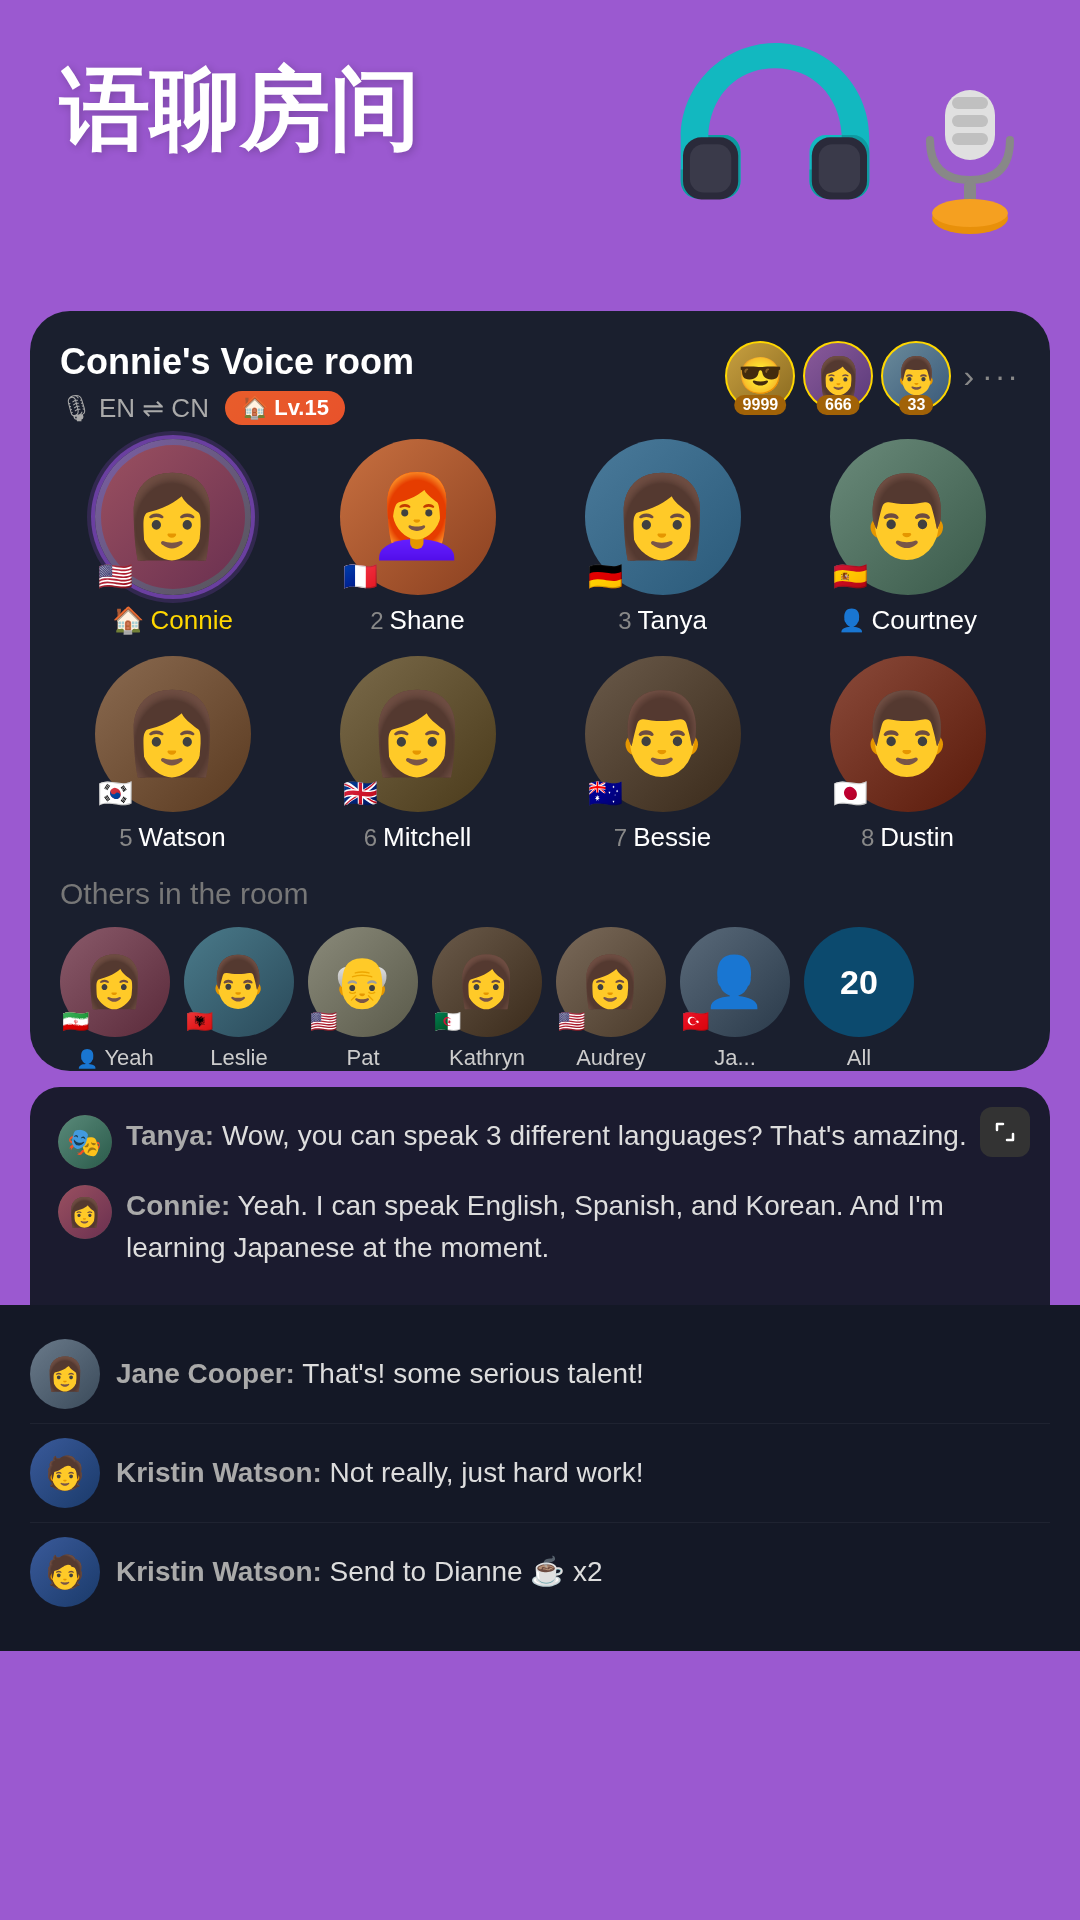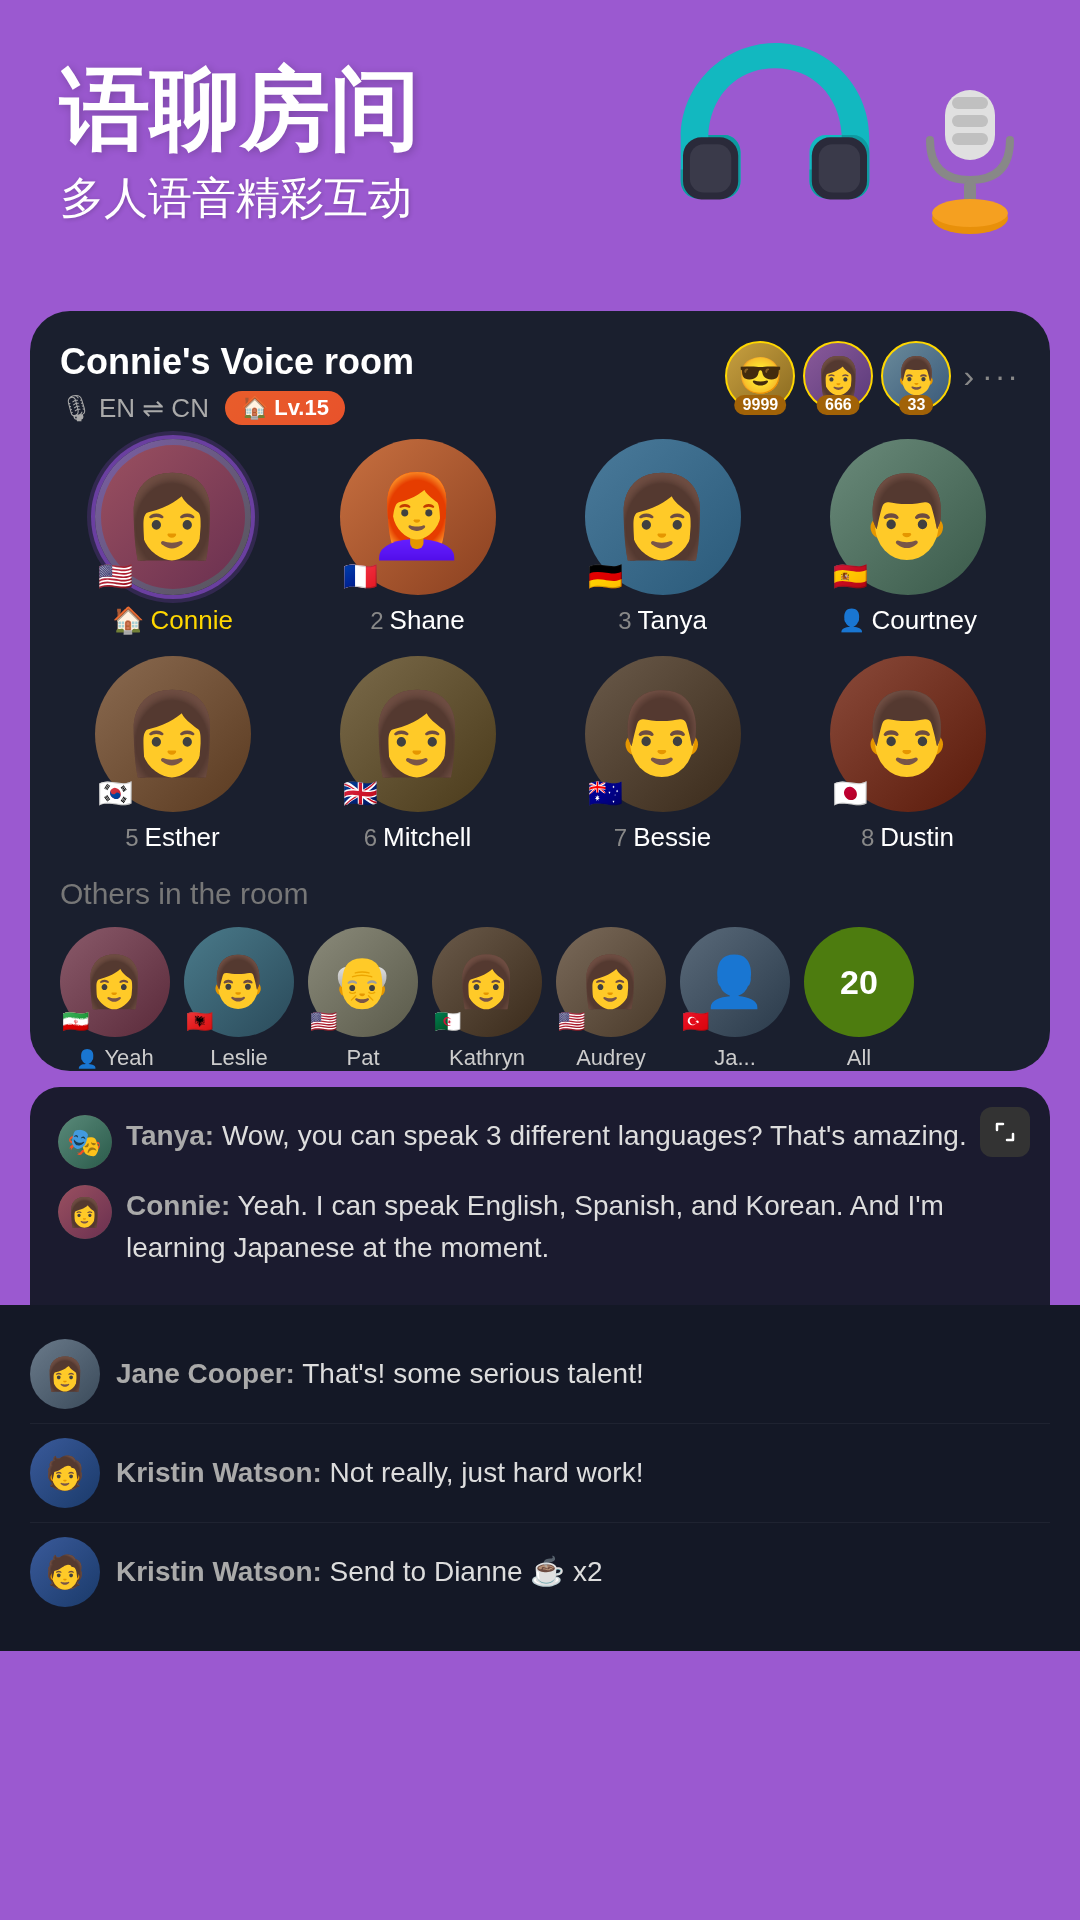--- a/index.html
+++ b/index.html
@@ -227,21 +227,21 @@
       font-size: 22px;
     }
     .other-name {
       font-size: 22px;
       color: #ccc;
     }
     .all-badge {
       width: 110px;
       height: 110px;
       border-radius: 50%;
-      background: #4d7c0f;
+      background: #0c4a6e;
       display: flex;
       align-items: center;
       justify-content: center;
       font-size: 34px;
       font-weight: 700;
       color: #fff;
     }
 
     
     .chat-overlay {
@@ -342,21 +342,20 @@
     }
     .bottom-text .msg-content {
       color: #ddd;
     }
   </style>
 </head>
 <body>
 
 <div class="hero">
   <h1 class="hero-title">语聊房间</h1>
-  <p class="hero-subtitle">多人语音精彩互动</p>
   <div class="hero-icons">
 
     <svg class="headphones-icon" viewBox="0 0 200 200" fill="none" xmlns="http://www.w3.org/2000/svg">
       <path d="M100 20 C55 20 18 57 18 102 L18 140 C18 148 24 155 32 155 L56 155 C64 155 70 148 70 140 L70 115 C70 107 64 100 56 100 L42 100 C44 65 68 42 100 42 C132 42 156 65 158 100 L144 100 C136 100 130 107 130 115 L130 140 C130 148 136 155 144 155 L168 155 C176 155 182 148 182 140 L182 102 C182 57 145 20 100 20 Z" fill="#12b8c0"></path>
       <path d="M18 130 L18 140 C18 148 24 155 32 155 L56 155 C64 155 70 148 70 140 L70 115 C70 107 64 100 56 100 L42 100 L42 130 Z" fill="#0e9aa0"></path>
       <path d="M130 130 L130 140 C130 148 136 155 144 155 L168 155 C176 155 182 148 182 140 L182 115 C182 107 176 100 168 100 L158 100 L158 130 Z" fill="#0e9aa0"></path>
 
       <rect x="20" y="102" width="48" height="54" rx="16" fill="#2a2a3a"></rect>
       <rect x="132" y="102" width="48" height="54" rx="16" fill="#2a2a3a"></rect>
 
@@ -461,21 +460,21 @@
       </div>
     </div>
 
     <div class="speaker-slot">
       <div class="speaker-avatar-wrap">
         <div class="speaker-avatar" style="background:linear-gradient(135deg,#8a6a50,#5a3a20);display:flex;align-items:center;justify-content:center;font-size:80px;">👩</div>
         <span class="flag-badge">🇰🇷</span>
       </div>
       <div class="speaker-name">
         <span class="speaker-rank">5</span>
-        <span>Esther</span>
+        <span>Watson</span>
       </div>
     </div>
 
     <div class="speaker-slot">
       <div class="speaker-avatar-wrap">
         <div class="speaker-avatar" style="background:linear-gradient(135deg,#7a6a4a,#4a3a1a);display:flex;align-items:center;justify-content:center;font-size:80px;">👩</div>
         <span class="flag-badge">🇬🇧</span>
       </div>
       <div class="speaker-name">
         <span class="speaker-rank">6</span>

